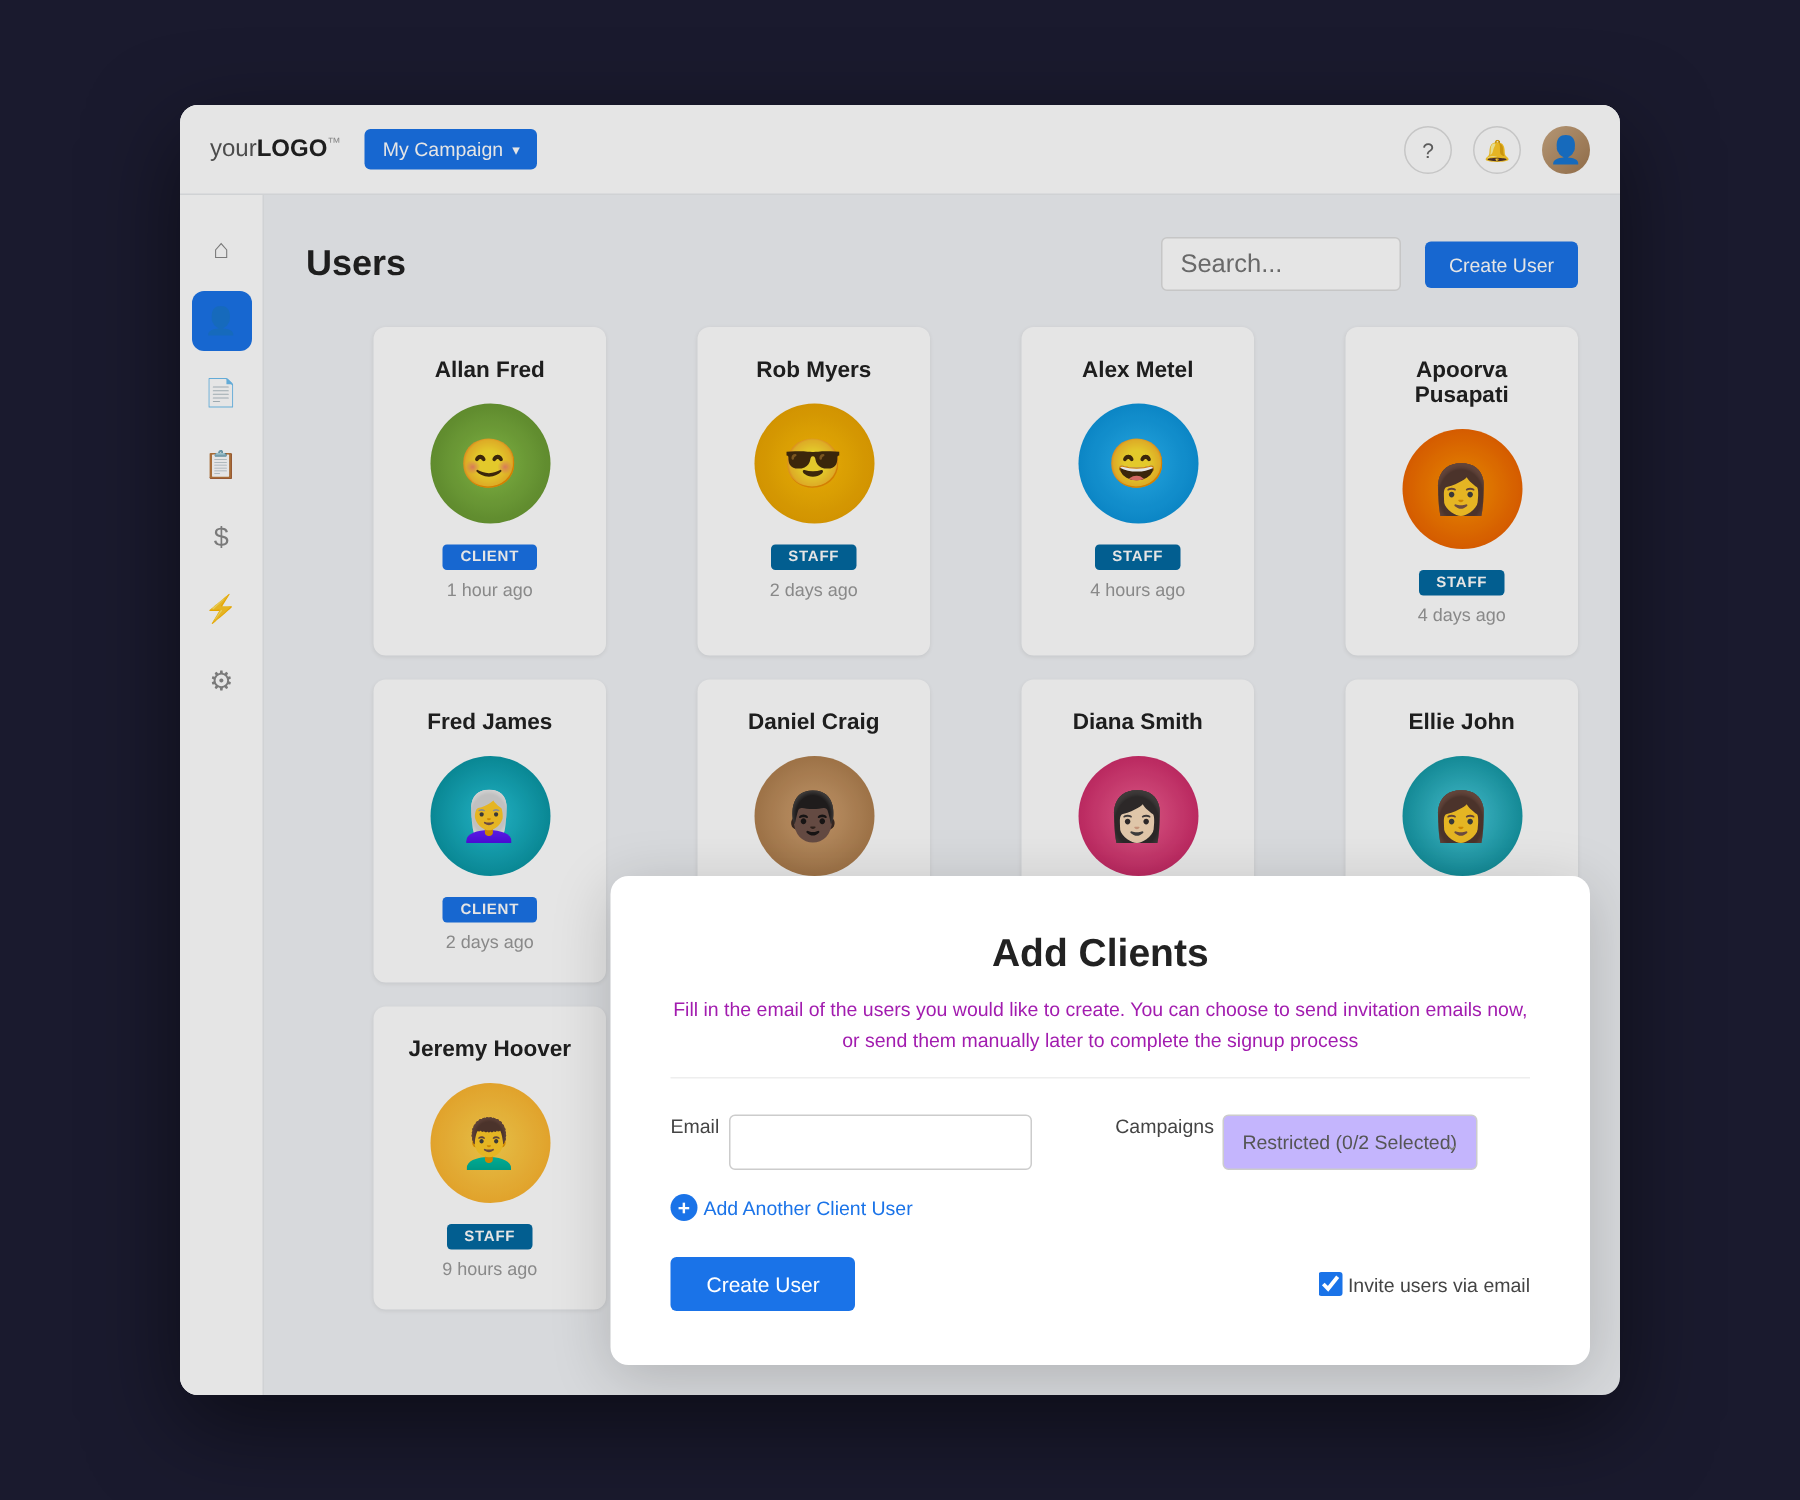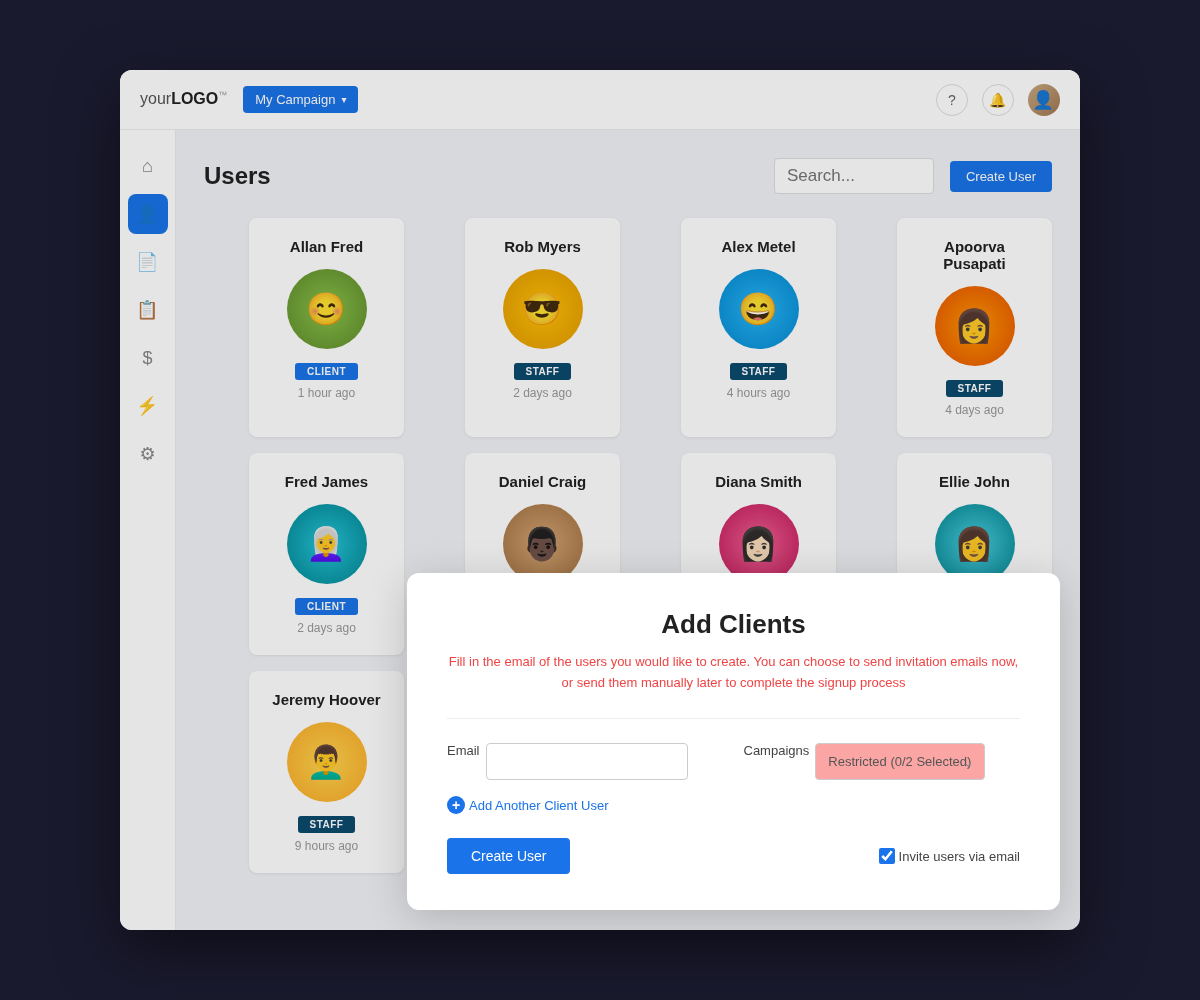--- a/index.html
+++ b/index.html
@@ -209,21 +209,21 @@
 
     .user-badge {
       border-radius: 3px;
       padding: 3px 12px;
       font-size: 10px;
       font-weight: 700;
       letter-spacing: 0.5px;
       margin-bottom: 6px;
     }
     .badge-client { background: #1a73e8; color: #fff; }
-    .badge-staff { background: #0c4a6e; color: #fff; }
+    .badge-staff { background: #0369a1; color: #fff; }
 
     .user-time {
       font-size: 12px;
       color: #999;
     }
 
     
     .av-green { background: radial-gradient(circle, #8bc34a, #5d8a2a); }
     .av-yellow { background: radial-gradient(circle, #ffc107, #e09800); }
     .av-blue { background: radial-gradient(circle, #29b6f6, #0288d1); }
@@ -269,26 +269,26 @@
     .modal-title {
       font-size: 26px;
       font-weight: 700;
       color: #222;
       text-align: center;
       margin-bottom: 12px;
     }
 
     .modal-desc {
       font-size: 13px;
-      color: #ef4444;
+      color: #a21caf;
       text-align: center;
       line-height: 1.6;
       margin-bottom: 24px;
       border-bottom: 1px solid #eee;
-      padding-bottom: 24px;
+      padding-bottom: 13px;
     }
 
     .form-row {
       display: flex;
       gap: 20px;
       margin-bottom: 16px;
     }
 
     .form-group {
       flex: 1;
@@ -311,21 +311,21 @@
       outline: none;
       color: #333;
     }
 
     .form-select {
       border: 1px solid #ccc;
       border-radius: 4px;
       padding: 10px 12px;
       font-size: 13px;
       color: #555;
-      background: #fca5a5;
+      background: #c4b5fd;
       appearance: none;
       cursor: pointer;
       outline: none;
       position: relative;
     }
 
     .select-wrapper {
       position: relative;
     }
     .select-wrapper::after {

